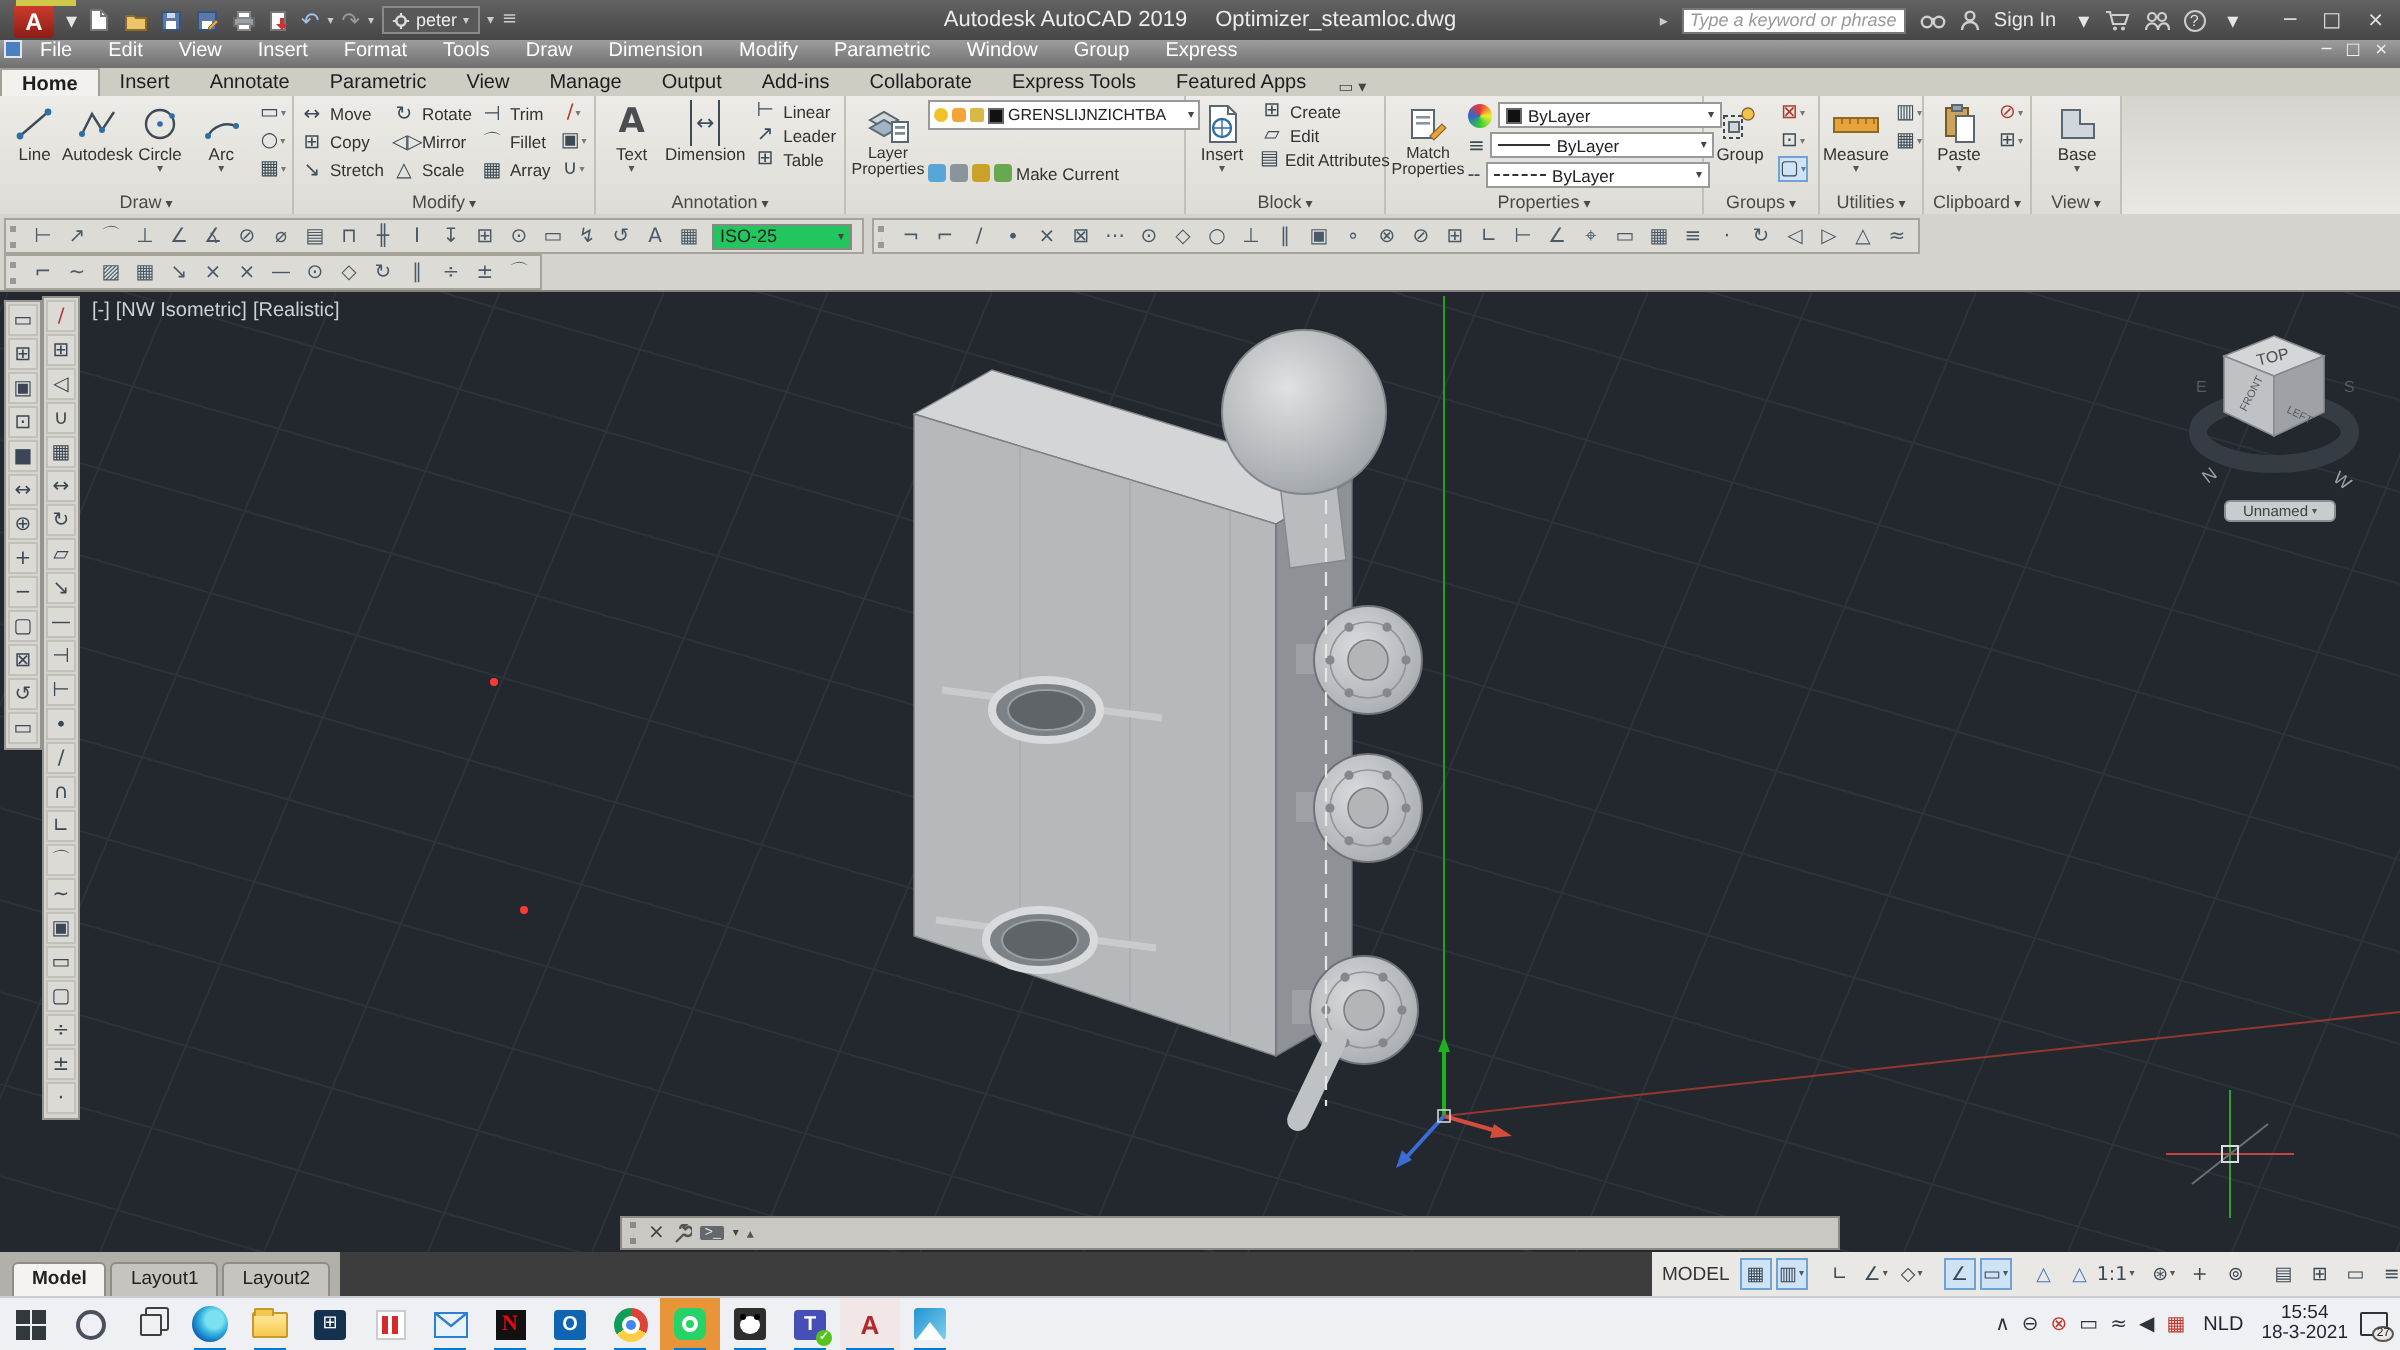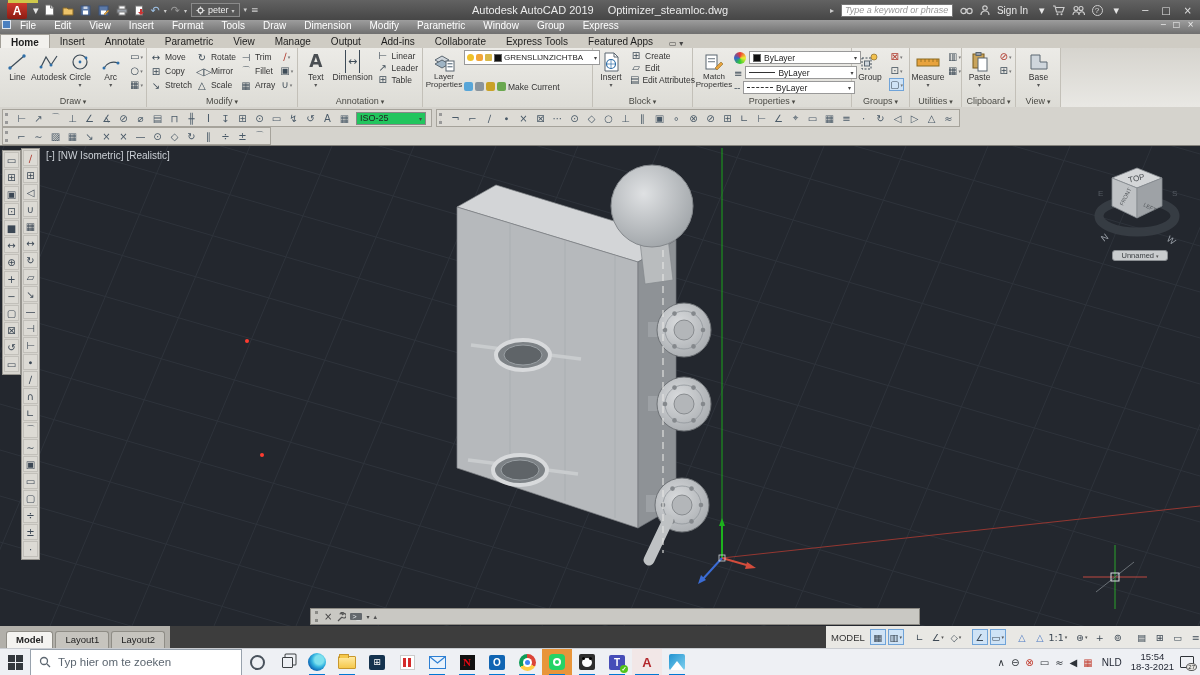--- a/index.html
+++ b/index.html
@@ -957,27 +957,20 @@
 
   <div class="taskbar">
     <div class="tcell">
       <svg width="15" height="15" viewBox="0 0 15 15">
           <rect x="0" y="0" width="7" height="7" fill="#33383d"></rect>
           <rect x="8" y="0" width="7" height="7" fill="#33383d"></rect>
           <rect x="0" y="8" width="7" height="7" fill="#33383d"></rect>
           <rect x="8" y="8" width="7" height="7" fill="#33383d"></rect>
         </svg>
     </div>
-    <div class="tsearch">
-      <svg width="12" height="12" viewBox="0 0 12 12">
-          <circle cx="5" cy="5" r="3.5" fill="none" stroke="#5c6670" stroke-width="1.3"></circle>
-          <line x1="8" y1="8" x2="11" y2="11" stroke="#5c6670" stroke-width="1.3"></line>
-        </svg>
-      <input placeholder="Typ hier om te zoeken" style="">
-    </div>
     <div class="tcell">
         <span class="cortana"></span>
       </div>
     <div class="tcell">
         <span class="tview"></span>
       </div>
     <div class="tcell open">
         <span class="edge"></span>
       </div>
     <div class="tcell open">

